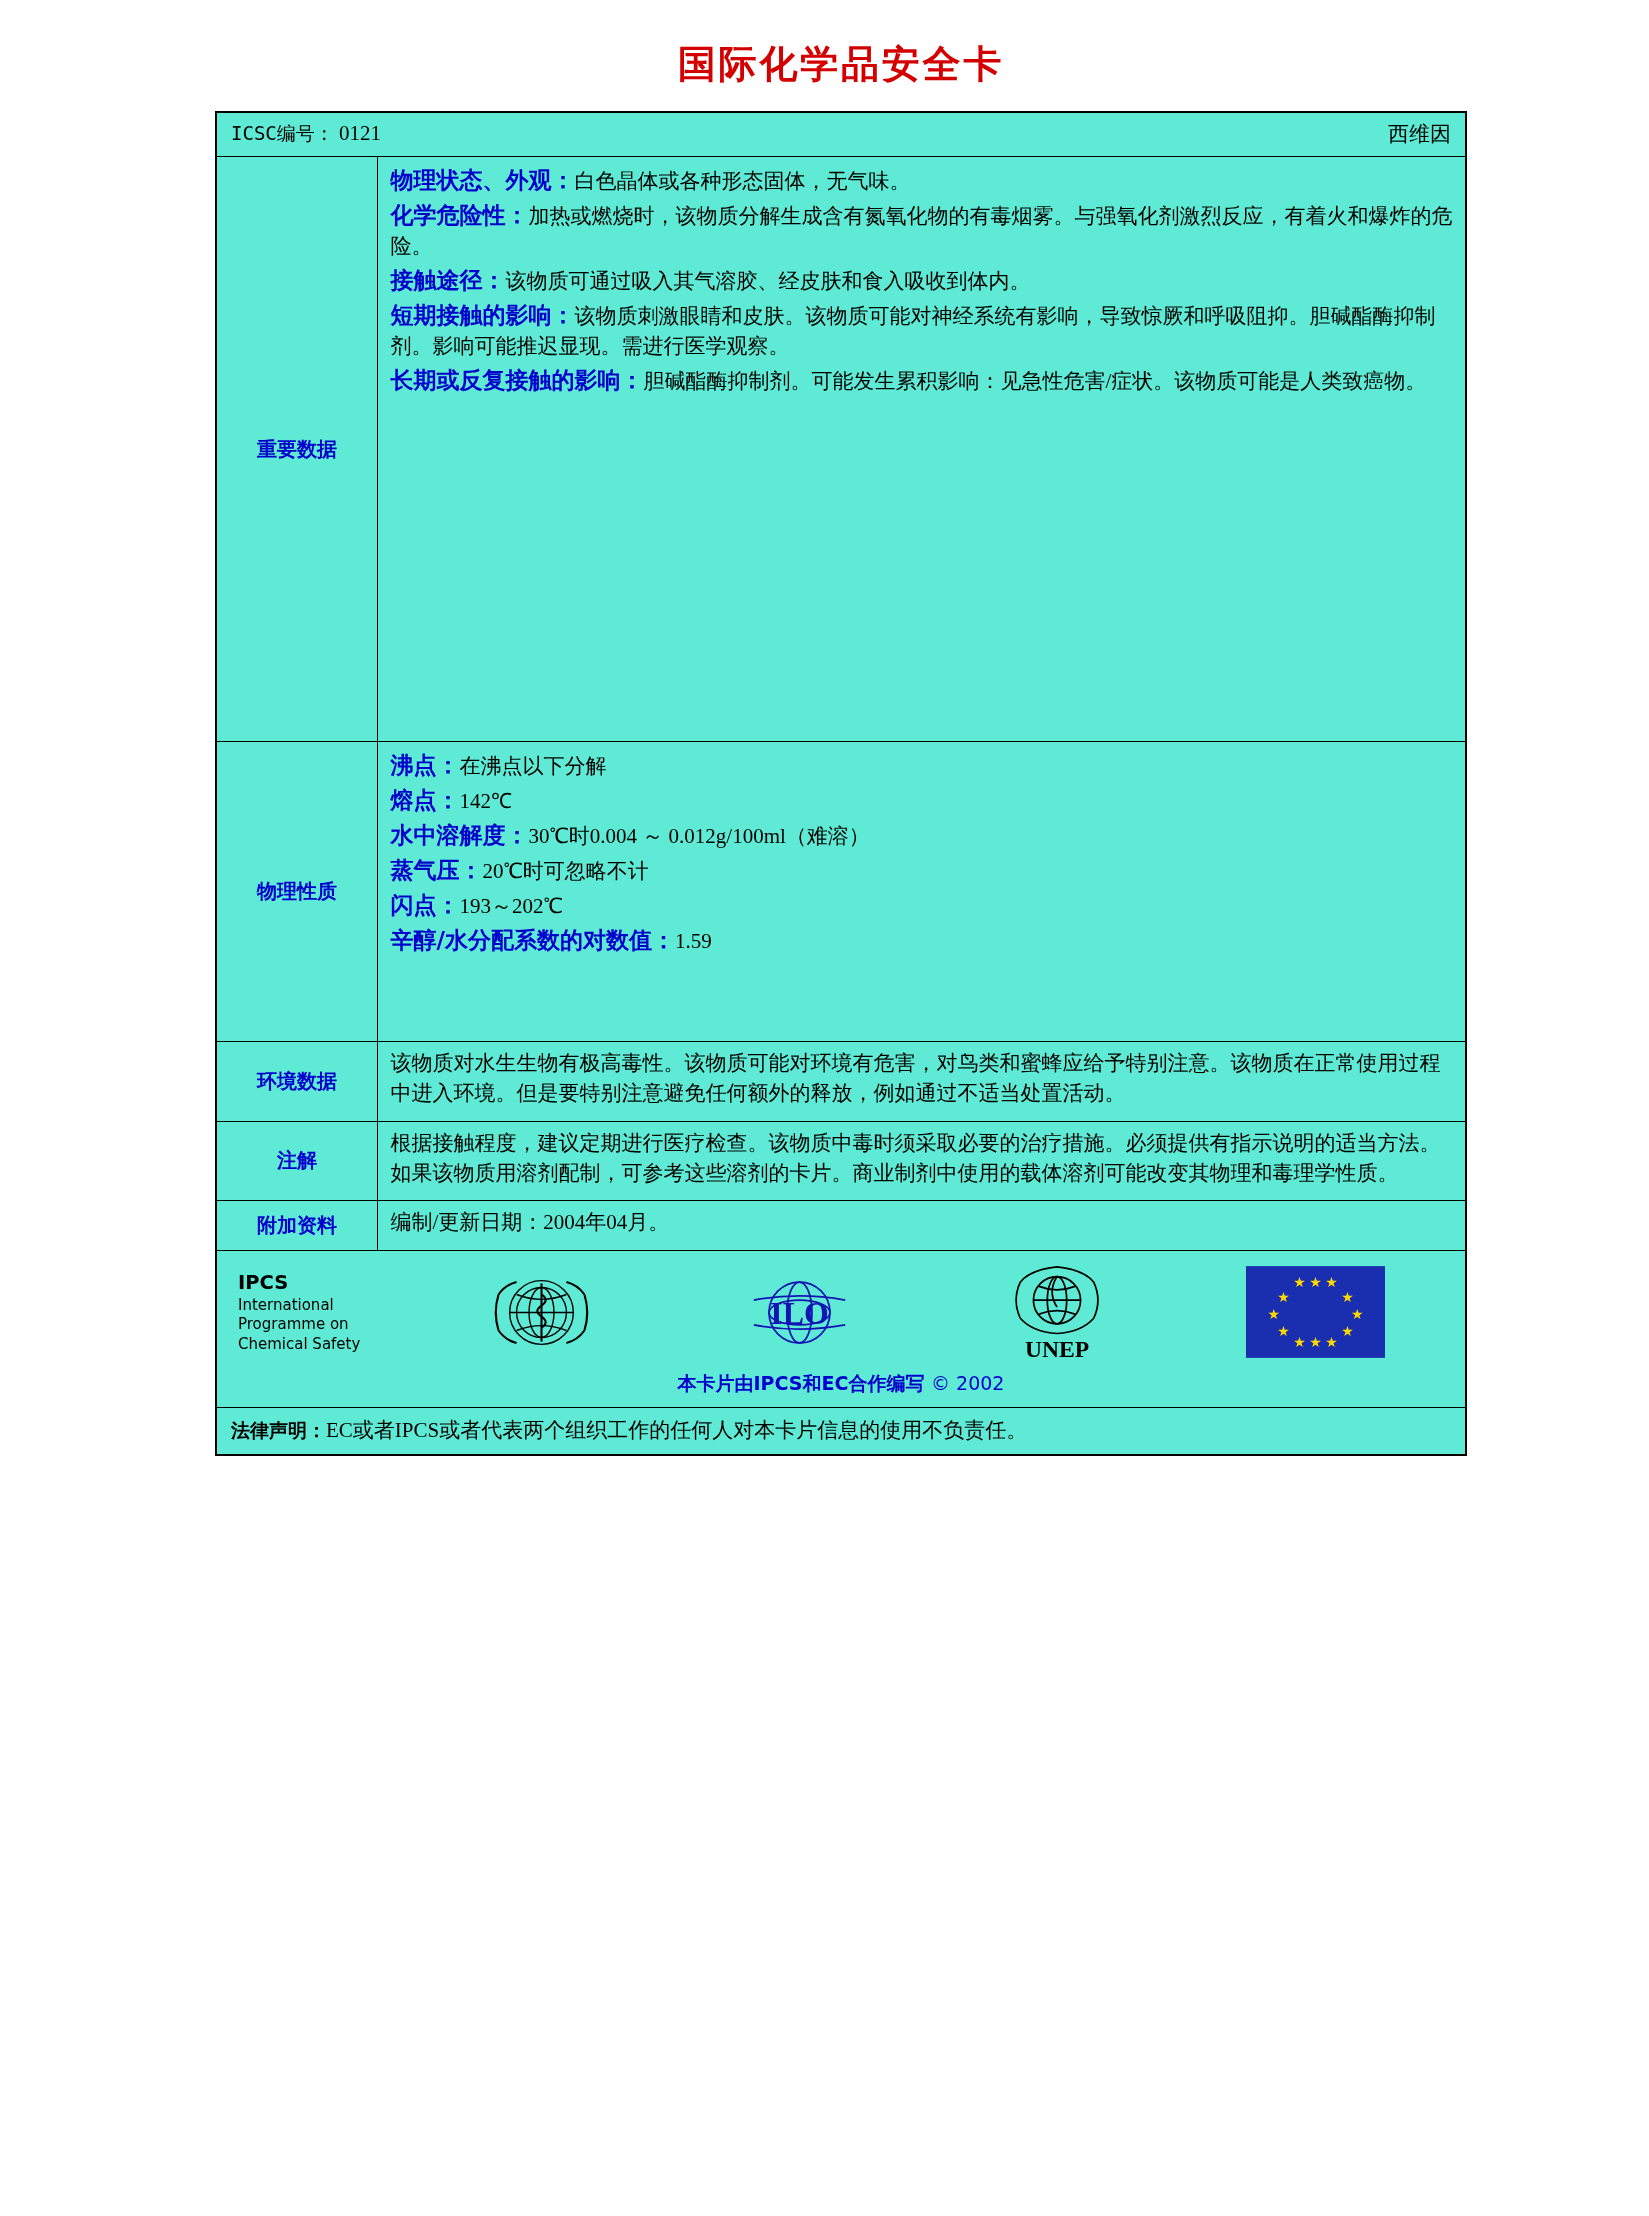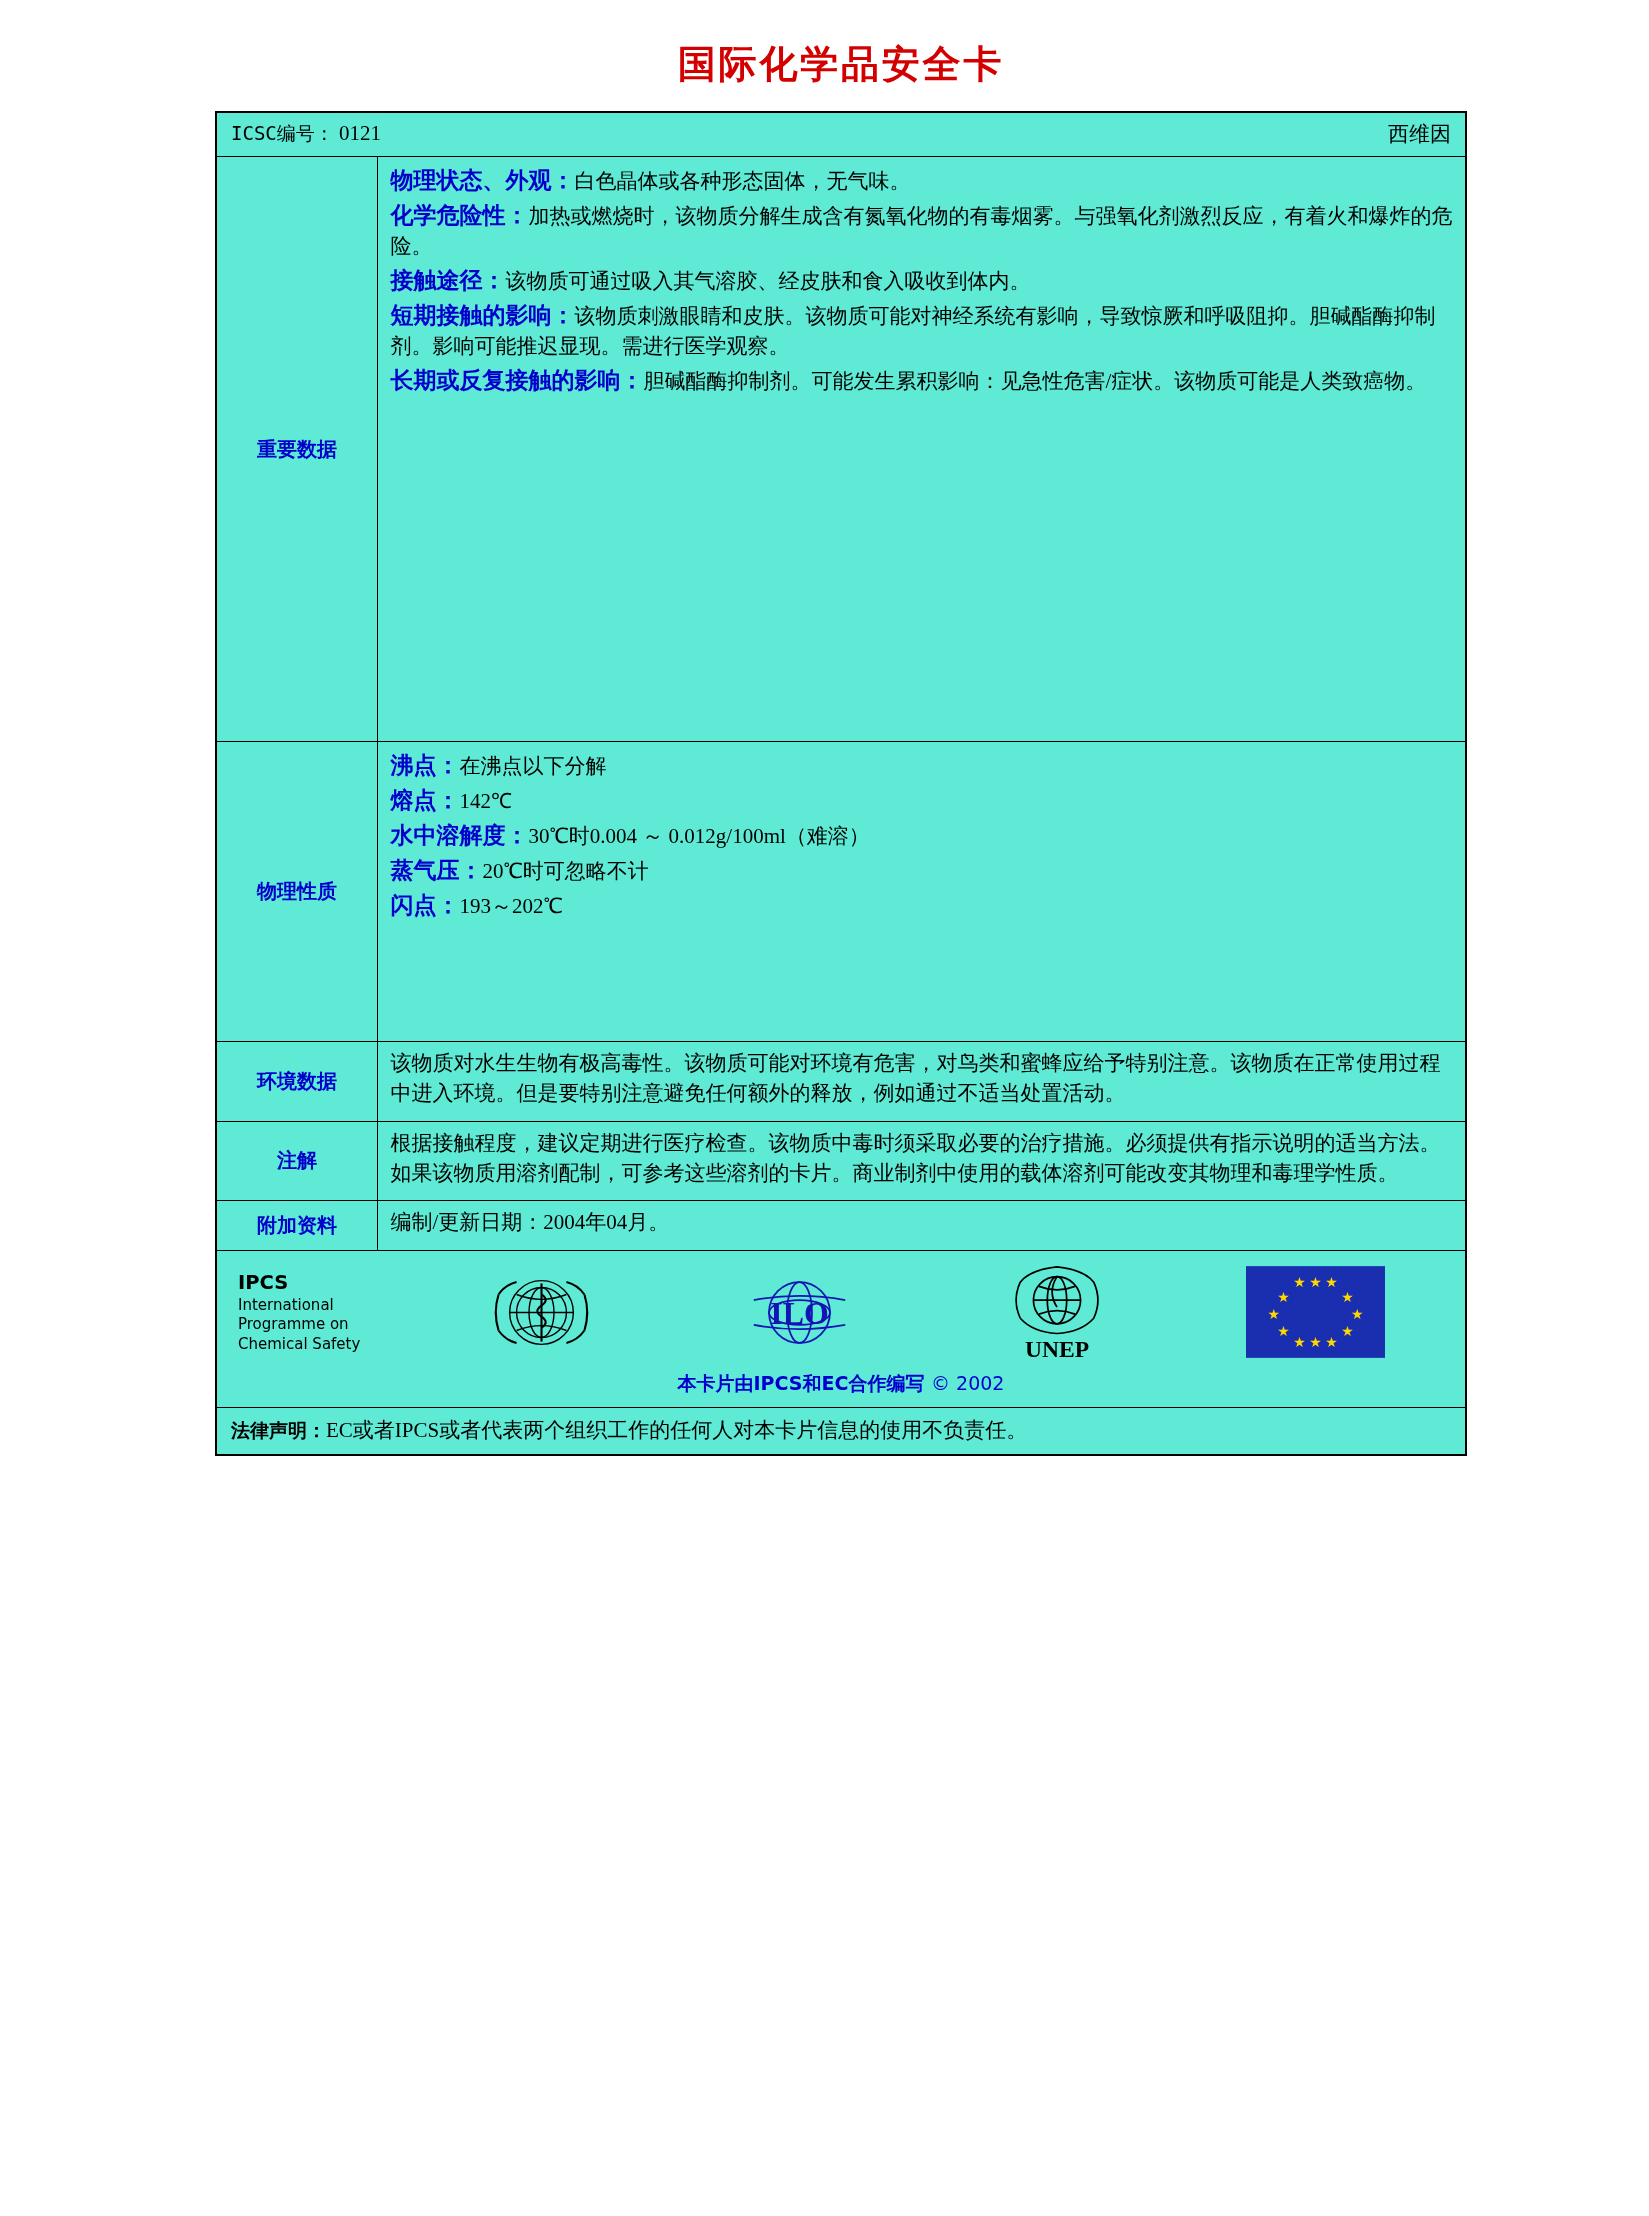--- a/index.html
+++ b/index.html
@@ -167,20 +167,23 @@
           <span class="k">熔点：</span><span class="v">142℃</span>
         </p>
         <p class="line">
           <span class="k">水中溶解度：</span><span class="v">30℃时0.004 ～ 0.012g/100ml（难溶）</span>
         </p>
         <p class="line">
           <span class="k">蒸气压：</span><span class="v">20℃时可忽略不计</span>
         </p>
         <p class="line">
           <span class="k">闪点：</span><span class="v">193～202℃</span>
+        </p>
+        <p class="line">
+          <span class="k">辛醇/水分配系数的对数值：</span><span class="v">1.59</span>
         </p>
       </div>
     </div>
 
     <div class="row">
       <div class="label-cell">环境数据</div>
       <div class="content-cell">
         <p class="line v">该物质对水生生物有极高毒性。该物质可能对环境有危害，对鸟类和蜜蜂应给予特别注意。该物质在正常使用过程中进入环境。但是要特别注意避免任何额外的释放，例如通过不适当处置活动。</p>
       </div>
     </div>

